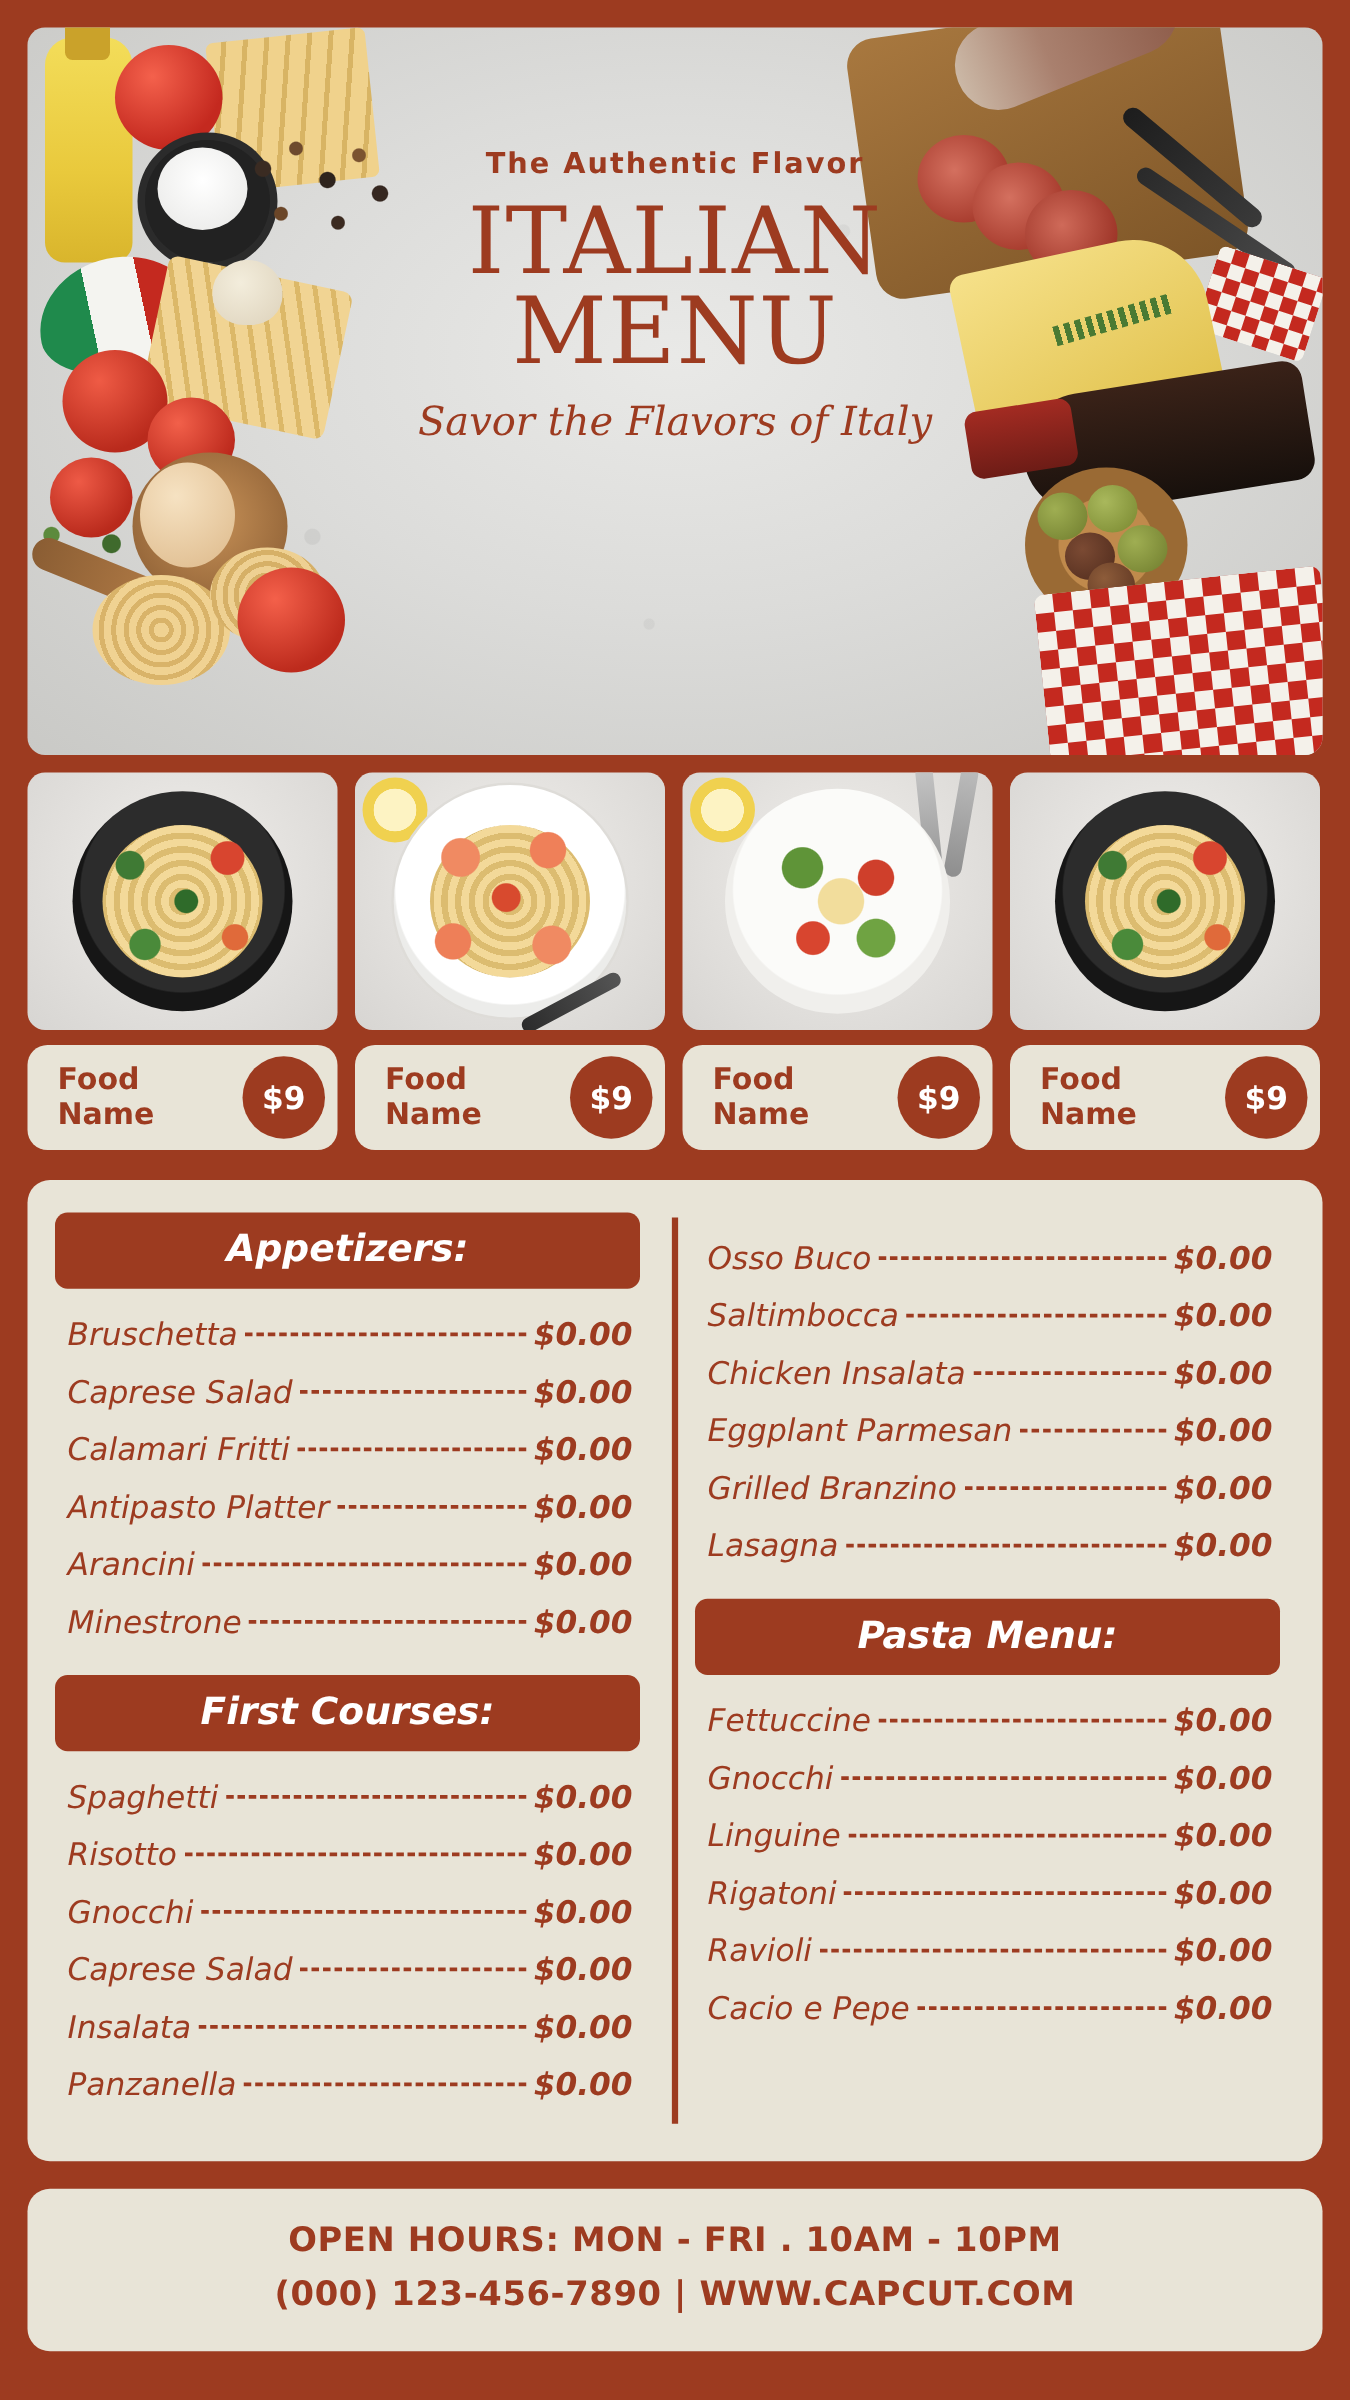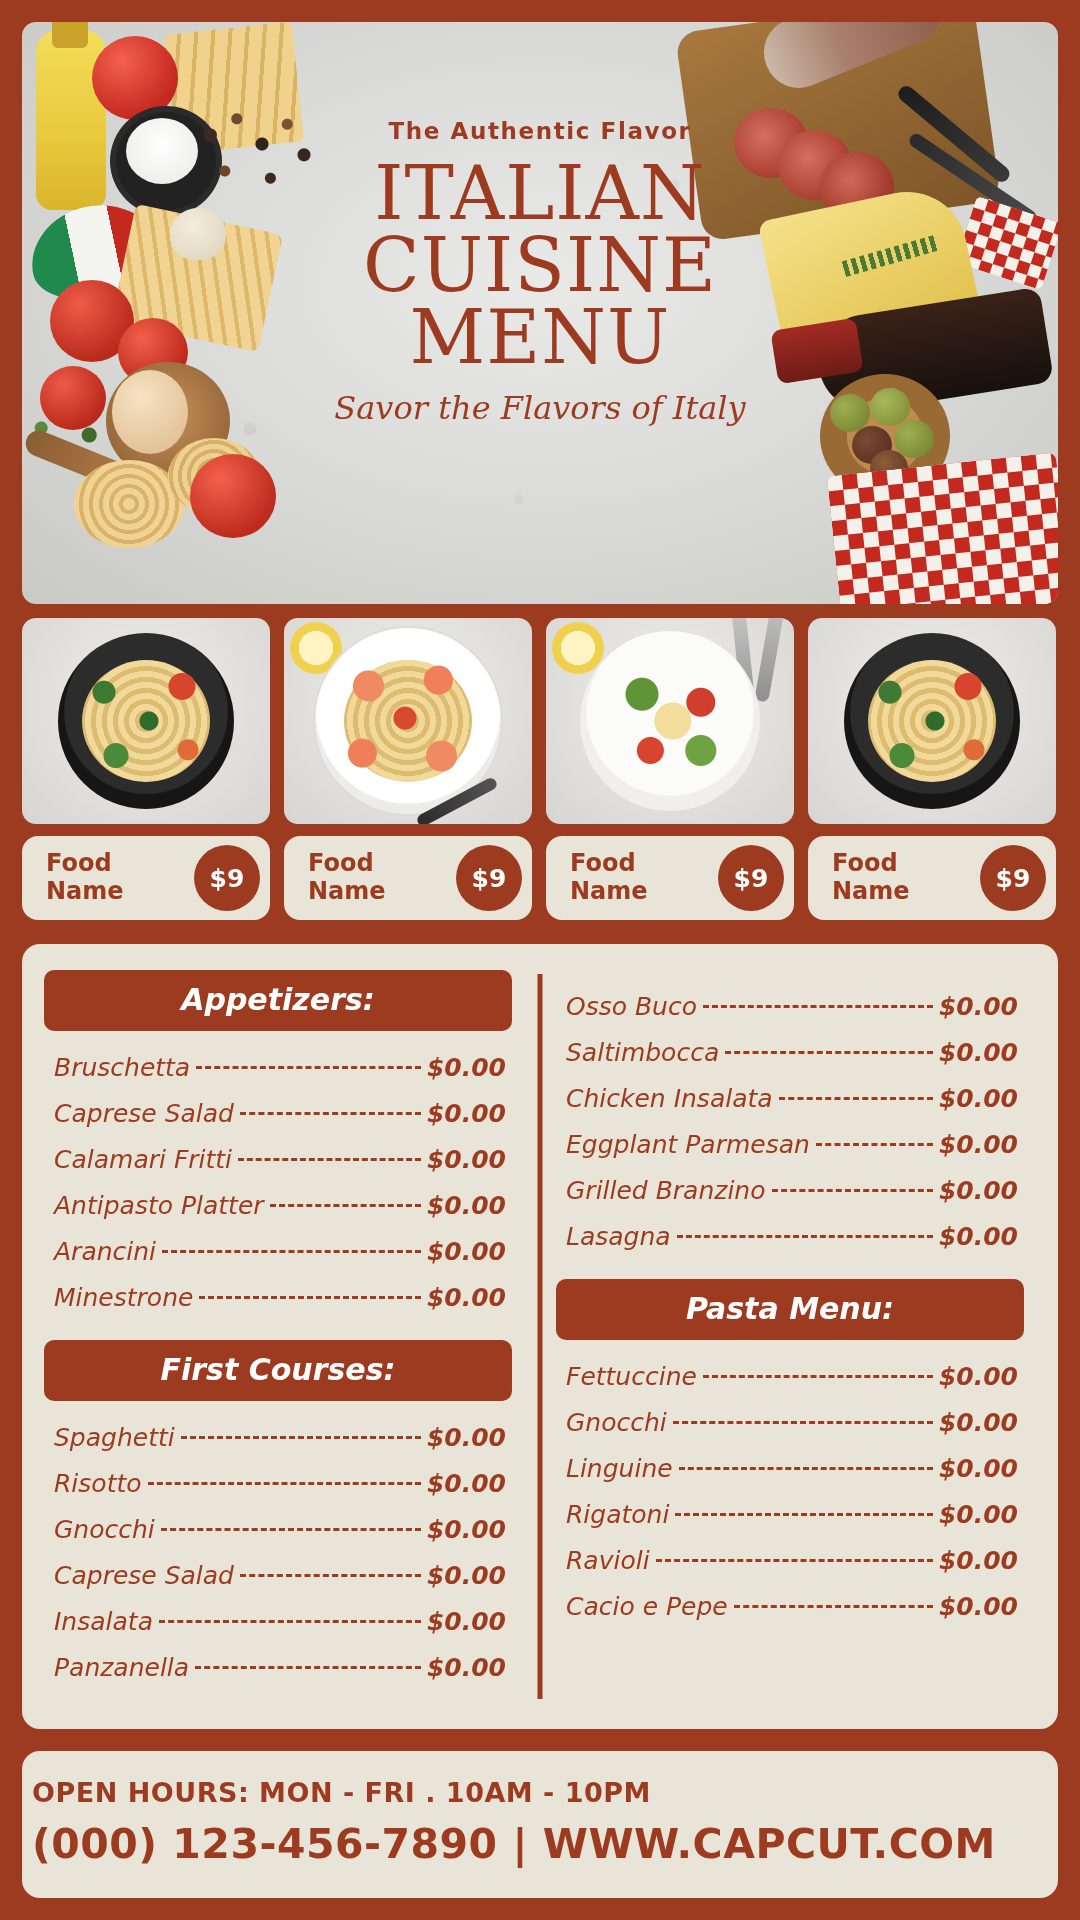--- a/index.html
+++ b/index.html
@@ -381,32 +381,32 @@
     font-weight: 700;
     white-space: nowrap;
   }
 
   
   .footer {
     margin-top: 22px;
     background: #e8e4d7;
     border-radius: 18px;
     padding: 26px 10px 30px;
-    text-align: left;
+    text-align: center;
   }
   .f-hours {
     color: #9d3b20;
     font-size: 27px;
     font-weight: 700;
     letter-spacing: .5px;
   }
   .f-contact {
     margin-top: 12px;
     color: #9d3b20;
-    font-size: 41px;
+    font-size: 27px;
     font-weight: 700;
     letter-spacing: .5px;
   }
 </style>
 </head>
 <body>
 
 <div class="page">
 
   <div class="hero">
@@ -449,21 +449,20 @@
     <div class="art olive o1"></div>
     <div class="art olive o2"></div>
     <div class="art olive o3"></div>
     <div class="art olive o4"></div>
     <div class="art olive o5"></div>
     <div class="art checkered"></div>
 
     <div class="hero-center">
       <div class="kicker">The Authentic Flavor</div>
       <div class="hero-title">ITALIAN</div>
-      <div class="hero-title">CUISINE</div>
       <div class="hero-title">MENU</div>
       <div class="hero-sub">Savor the Flavors of Italy</div>
     </div>
   </div>
 
   <div class="featured">
 
     <div class="fcard">
       <div class="fphoto">
         <div class="plate-dark"></div>

